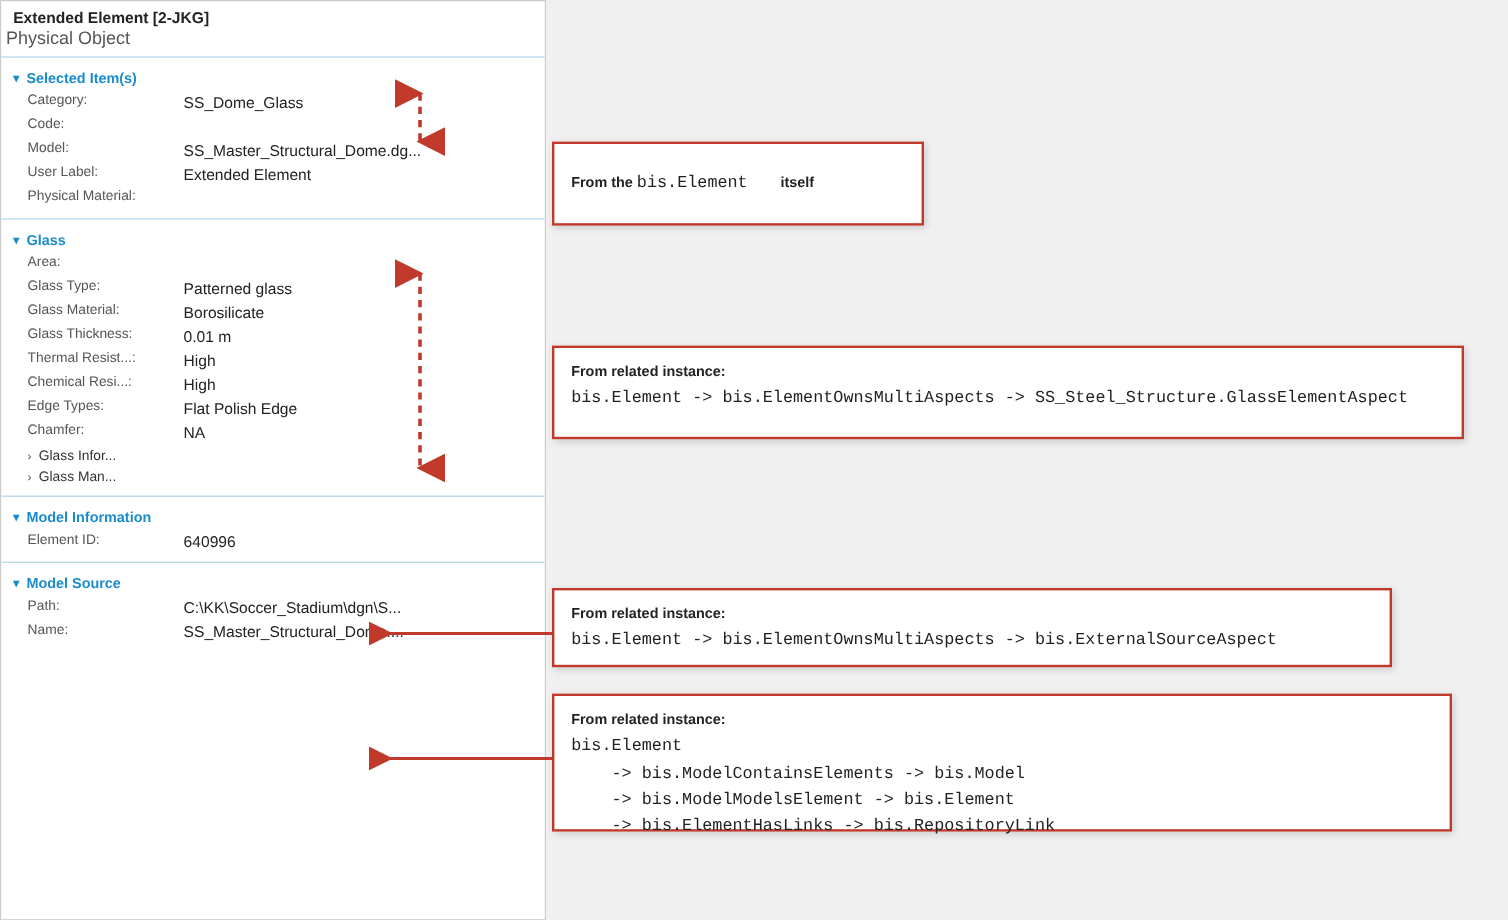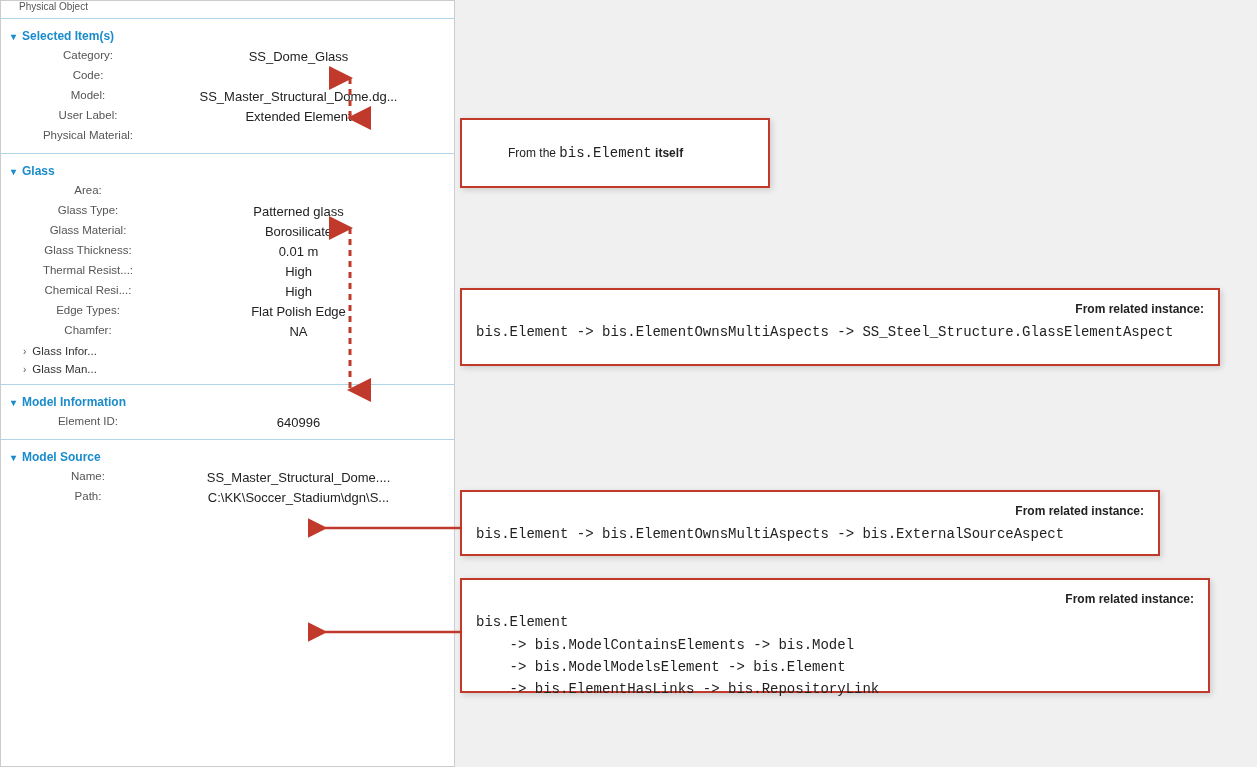--- a/index.html
+++ b/index.html
@@ -26,23 +26,23 @@
     }
 
     .panel-title {
       font-size: 13px;
       font-weight: bold;
       padding: 6px 10px 2px 10px;
       color: #222;
     }
 
     .panel-subtitle {
-      font-size: 10px;
+      font-size: 15px;
       color: #555;
-      padding: 0 10px 6px 18px;
+      padding: 0 10px 6px 4px;
     }
 
     .section {
       border-top: 1px solid #b0d4e8;
       padding: 6px 0;
     }
 
     .section-header {
       display: flex;
       align-items: center;
@@ -55,21 +55,20 @@
 
     .section-header .chevron {
       margin-right: 6px;
       font-size: 10px;
     }
 
     .prop-row {
       display: flex;
       padding: 2px 10px 2px 22px;
       min-height: 20px;
-      text-align: center;
     }
 
     .prop-label {
       color: #555;
       width: 130px;
       flex-shrink: 0;
       font-size: 11.5px;
     }
 
     .prop-value {
@@ -101,21 +100,20 @@
       padding: 10px 14px;
       font-size: 12px;
       color: #222;
       line-height: 1.6;
       box-shadow: 2px 2px 6px rgba(0,0,0,0.15);
     }
 
     .annotation-box .ann-title {
       font-weight: bold;
       margin-bottom: 2px;
-      text-align: right;
     }
 
     .annotation-box code {
       font-family: 'Courier New', monospace;
       font-size: 14px;
     }
 
     svg.arrows {
       position: absolute;
       top: 0;
@@ -123,20 +121,21 @@
       width: 1257px;
       height: 767px;
       pointer-events: none;
       overflow: visible;
     }
   </style>
 </head>
 <body>
 
 <div class="panel">
+  <div class="panel-title">Extended Element [2-JKG]</div>
   <div class="panel-subtitle">Physical Object</div>
 
   <div class="section">
     <div class="section-header">
       <span class="chevron">▾</span>
       <span>Selected Item(s)</span>
     </div>
     <div class="prop-row">
       <span class="prop-label">Category:</span>
       <span class="prop-value">SS_Dome_Glass</span>
@@ -216,33 +215,33 @@
       <span class="prop-value">640996</span>
     </div>
   </div>
 
   <div class="section">
     <div class="section-header">
       <span class="chevron">▾</span>
       <span>Model Source</span>
     </div>
     <div class="prop-row">
+      <span class="prop-label">Path:</span>
+      <span class="prop-value">C:\KK\Soccer_Stadium\dgn\S...</span>
+    </div>
+    <div class="prop-row">
       <span class="prop-label">Name:</span>
       <span class="prop-value">SS_Master_Structural_Dome....</span>
     </div>
-    <div class="prop-row">
-      <span class="prop-label">Path:</span>
-      <span class="prop-value">C:\KK\Soccer_Stadium\dgn\S...</span>
-    </div>
   </div>
 </div>
 
 <div class="annotation-box" style="top: 118px; left: 460px; width: 310px; height: 70px; display:flex; align-items:center;">
   <div>
-    <span style="font-weight:normal;margin-left:32px;">From the </span><code>bis.Element</code><span style="font-weight:bold;"> itself</span>
+    <span style="font-weight:bold;">From the </span><code>bis.Element</code><span style="font-weight:bold;margin-left:24px;"> itself</span>
   </div>
 </div>
 
 <div class="annotation-box" style="top: 288px; left: 460px; width: 760px; height: 78px;">
   <div class="ann-title">From related instance:</div>
   <code>bis.Element -&gt; bis.ElementOwnsMultiAspects -&gt; SS_Steel_Structure.GlassElementAspect</code>
 </div>
 
 <div class="annotation-box" style="top: 490px; left: 460px; width: 700px; height: 66px;">
   <div class="ann-title">From related instance:</div>

